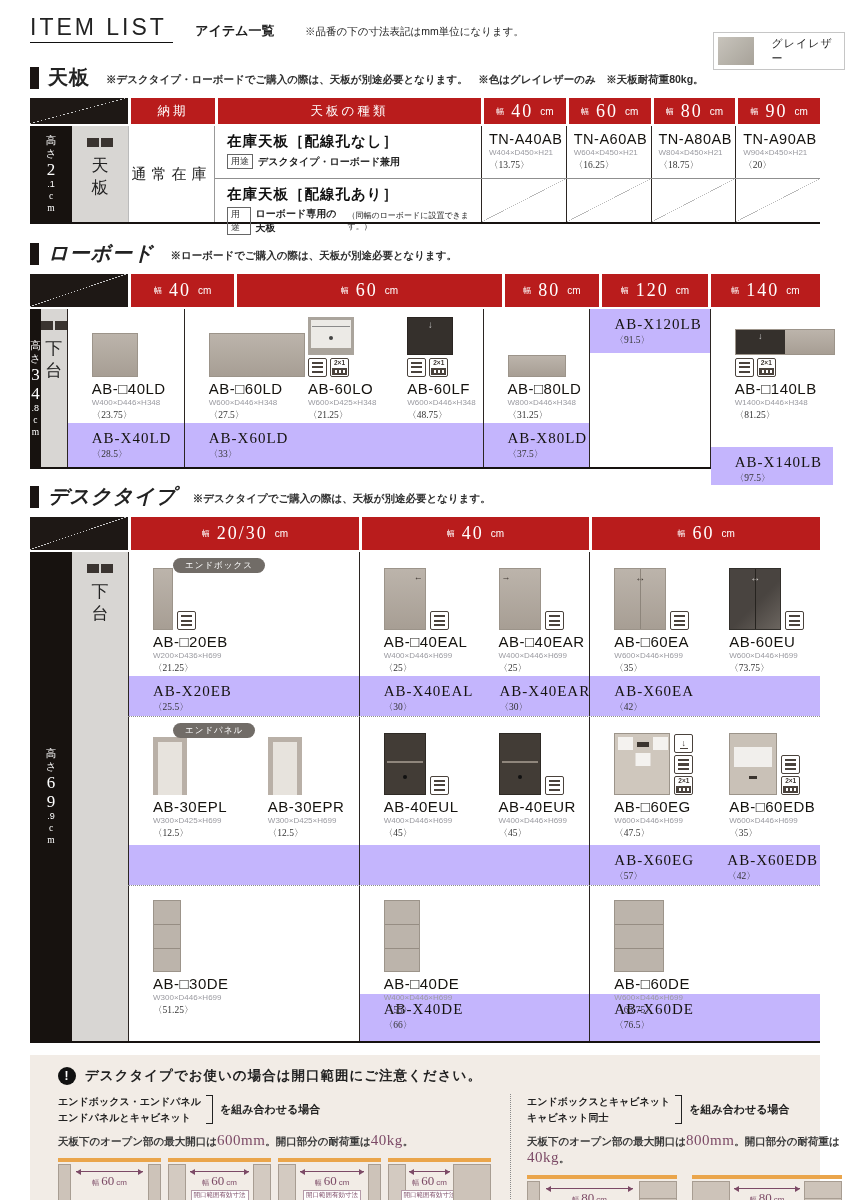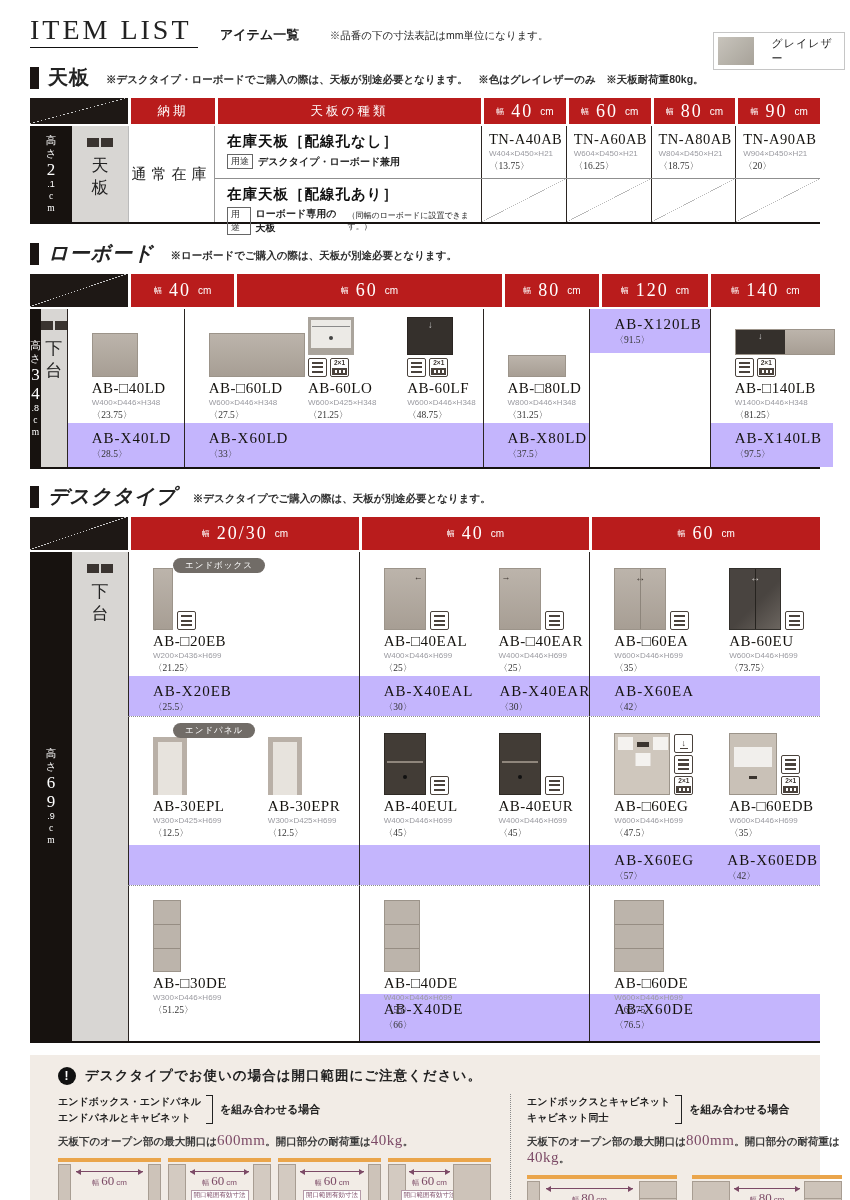--- a/index.html
+++ b/index.html
@@ -1,21 +1,21 @@
 <!DOCTYPE html>
 <html><head>
 <meta charset="utf-8">
 <style>
 *{margin:0;padding:0;box-sizing:border-box}
 html,body{width:850px;height:1200px;background:#fff;font-family:"Liberation Sans",sans-serif;color:#222;overflow:hidden}
 .page{position:relative;width:850px;height:1200px;padding:14px 30px 0 30px}
 
 
 .hdr{position:relative;height:42px}
-.hdr-title{display:inline-block;font-family:Liberation Serif, serif;font-size:28px;letter-spacing:3px;border-bottom:1.5px solid #111;padding:0 6px 1px 0}
+.hdr-title{display:inline-block;font-family:Liberation Sans, sans-serif;font-size:23px;letter-spacing:3px;border-bottom:1.5px solid #111;padding:0 6px 1px 0}
 .hdr-sub{font-size:13px;font-weight:bold;margin-left:18px}
 .hdr-note{font-size:10.5px;margin-left:26px;color:#222}
 .swatch{position:absolute;top:18px;right:-25px;width:132px;height:38px;border:1px solid #c6c6c6;background:#fff;display:flex;align-items:center;padding:4px}
 .swatch-chip{width:38px;height:28px;background:linear-gradient(135deg,#c8c4bc,#a7a299)}
 .swatch-label{font-size:11px;margin-left:18px;letter-spacing:1px}
 
 
 .sec-head{display:flex;align-items:center;margin:8px 0 7px}
 .sec-bar{width:9px;height:22px;background:#1a1412;margin-right:9px}
 .sec-title{font-family:"Liberation Serif",serif;font-weight:bold;font-size:20px;letter-spacing:1px;white-space:nowrap}
@@ -62,21 +62,21 @@
 .tb-prod .pcode{margin-top:0;font-size:14.5px}
 .tb-slash{flex:1;border-left:1px solid #2b2522;background-image:linear-gradient(to bottom right,transparent 49.2%,#b9b9b9 49.2%,#b9b9b9 50%,transparent 50%)}
 
 
 .prod-area{display:flex;flex:0 0 auto}
 .prod-slot{flex:1;position:relative;padding:10px 2px 0 24px;min-width:0}
 .visual{display:flex;align-items:flex-end;gap:4px;margin-bottom:3px}
 .vis-below{flex-direction:column;align-items:flex-start;justify-content:flex-end;gap:3px}
 .icons-row{display:flex;gap:3px}
 .icons-col{display:flex;flex-direction:column;gap:2px;align-self:flex-end}
-.pcode{font-family:Liberation Serif, serif;font-size:15px;letter-spacing:.5px;color:#15130f;white-space:nowrap}
+.pcode{font-family:Liberation Sans, sans-serif;font-size:15px;letter-spacing:.5px;color:#15130f;white-space:nowrap}
 .pdims{font-size:8px;color:#9a9aa0;margin-top:1px;white-space:nowrap}
 .pprice{font-family:"Liberation Serif",serif;font-size:9.5px;margin-top:2px;color:#333}
 .x-row{display:flex;background:#c4b5fd}
 .x-slot{flex:1;padding:7px 2px 0 24px}
 .xcode{font-family:"Liberation Serif",serif;font-size:15px;letter-spacing:1px;color:#15130f;white-space:nowrap}
 .xprice{font-family:"Liberation Serif",serif;font-size:9.5px;margin-top:1px;color:#333}
 .badge{position:absolute;top:6px;left:44px;background:#716c67;color:#fff;font-size:8.5px;padding:1.5px 12px;border-radius:9px;letter-spacing:1px;white-space:nowrap;z-index:2}
 
 
 .lb-hrow .hc-corner{width:98px;height:33px}
@@ -437,21 +437,21 @@
             </div>
           </div>
           <div class="lb-col" style="flex: 107 1 0px;">
             <div class="x-row">
               <div class="x-slot">
                 <div class="xcode">AB-X120LB</div>
                 <div class="xprice">〈91.5〉</div>
               </div>
             </div>
           </div>
-          <div class="lb-col" style="flex: 110 1 0px;">
+          <div class="lb-col" style="flex: 110 1 0px; gap: 24px;">
             <div class="prod-area">
               <div class="prod-slot">
                 <div class="visual vis-below">
                   <div class="pimg img-board-140"></div>
                   <div class="icons-row">
                     <span class="micon shelf-icon"></span>
                     <span class="micon outlet-icon">
                       <span class="olabel">2×1</span>
                     </span>
                   </div>

